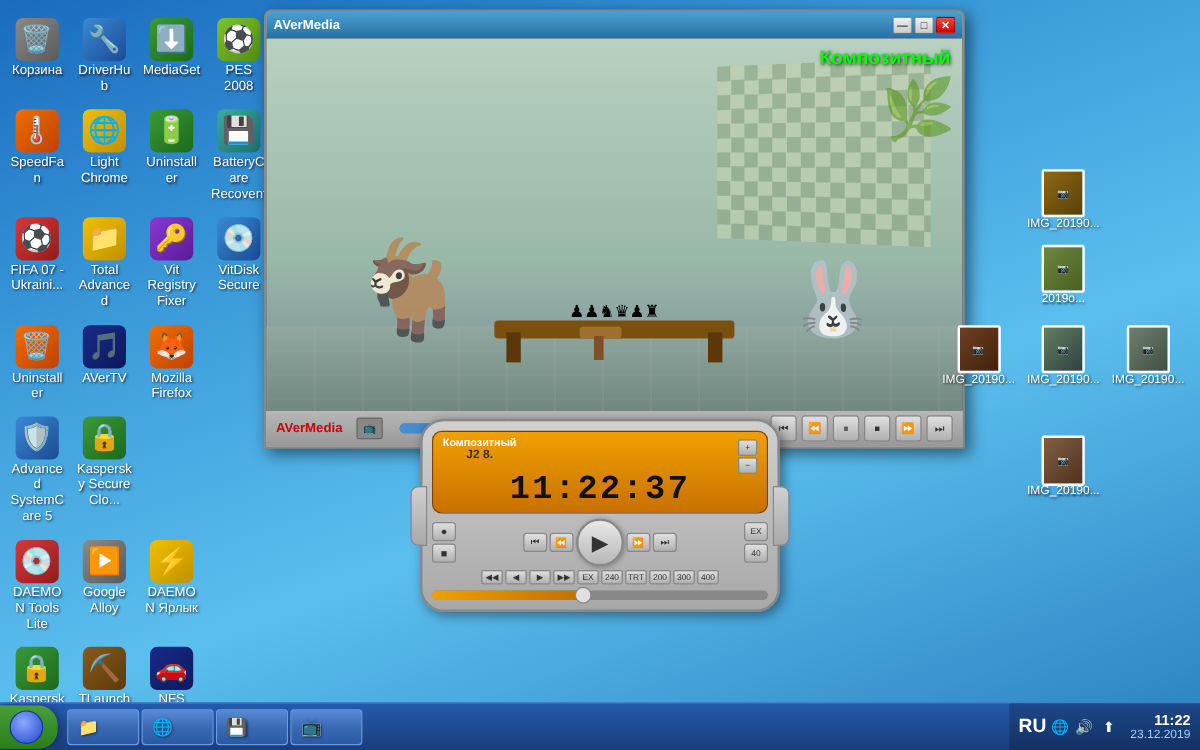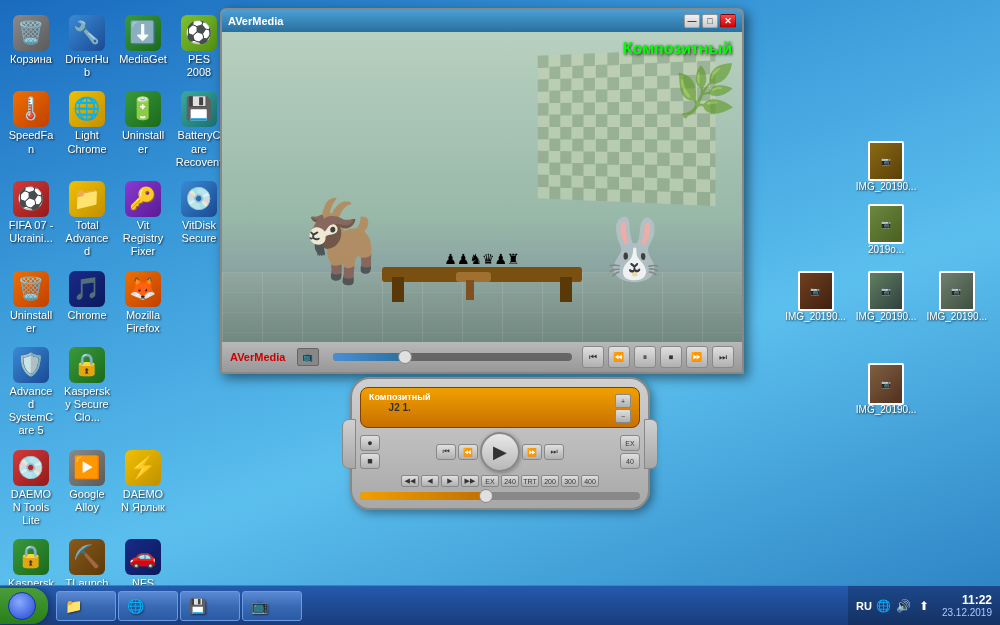--- a/index.html
+++ b/index.html
@@ -60,21 +60,21 @@
       flex-direction: column;
       gap: 8px;
       align-items: center;
     }
 
     
     .avermedia-window {
       position: absolute;
       top: 8px;
       left: 220px;
-      width: 524px;
+      width: 584px;
       background: #c0c0c0;
       border: 2px solid #888;
       border-radius: 6px 6px 0 0;
       box-shadow: 4px 4px 12px rgba(0,0,0,0.5);
     }
     .window-titlebar {
       background: linear-gradient(to bottom, #4a9fd4, #2a6fa0);
       height: 22px;
       display: flex;
       align-items: center;
@@ -502,21 +502,21 @@
       </div>
     </div>
 
     <div class="icon-row">
       <div class="desktop-icon">
         <div class="icon-img bg-orange">🗑️</div>
         <div class="icon-label">Uninstaller</div>
       </div>
       <div class="desktop-icon">
         <div class="icon-img bg-darkblue">🎵</div>
-        <div class="icon-label">Chrome</div>
+        <div class="icon-label">AVerTV</div>
       </div>
       <div class="desktop-icon">
         <div class="icon-img bg-orange">🦊</div>
         <div class="icon-label">Mozilla Firefox</div>
       </div>
     </div>
 
     <div class="icon-row">
       <div class="desktop-icon">
         <div class="icon-img bg-blue">🛡️</div>
@@ -634,27 +634,28 @@
   <div class="remote-widget">
 
     <div style="position:absolute;left:-10px;top:50%;transform:translateY(-50%);width:14px;height:50px;background:linear-gradient(to bottom,#d0d0d0,#a8a8a8);border-radius:7px 0 0 7px;border:1px solid #888;cursor:pointer;"></div>
 
     <div style="position:absolute;right:-10px;top:50%;transform:translateY(-50%);width:14px;height:50px;background:linear-gradient(to bottom,#d0d0d0,#a8a8a8);border-radius:0 7px 7px 0;border:1px solid #888;cursor:pointer;"></div>
 
     <div class="remote-display">
       <div style="display:flex;justify-content:space-between;align-items:flex-start;">
         <div>
           <div class="remote-channel">Композитный</div>
-          <div style="font-size:10px;color:#333;font-weight:bold;">J2 1.</div>
+          <div style="font-size:10px;color:#333;font-weight:bold;">J2 8.</div>
         </div>
         <div style="display:flex;flex-direction:column;gap:1px;margin-top:2px;">
           <div class="remote-side-btn">+</div>
           <div class="remote-side-btn">−</div>
         </div>
       </div>
+      <div class="remote-time">11:22:37</div>
     </div>
 
     <div class="remote-buttons-row">
 
       <div style="display:flex;flex-direction:column;gap:2px;">
         <div class="remote-btn" style="font-size:9px;">●</div>
         <div class="remote-btn" style="font-size:9px;">■</div>
       </div>
 
       <div style="display:flex;gap:2px;align-items:center;">
@@ -743,21 +744,21 @@
         <span class="ti-icon">🌐</span>
       </div>
       <div class="taskbar-item">
         <span class="ti-icon">💾</span>
       </div>
       <div class="taskbar-item">
         <span class="ti-icon">📺</span>
       </div>
     </div>
     <div class="taskbar-tray">
-      <span style="font-size:11px;color:white;font-weight:bold;text-align:right;">RU</span>
+      <span style="font-size:16px;color:white;font-weight:bold;text-align:right;">RU</span>
       <div class="tray-icon">🌐</div>
       <div class="tray-icon">🔊</div>
       <div class="tray-icon">⬆</div>
       <div class="clock-area">
         <span class="clock-time">11:22</span>
         <span class="clock-date">23.12.2019</span>
       </div>
     </div>
   </div>
 

